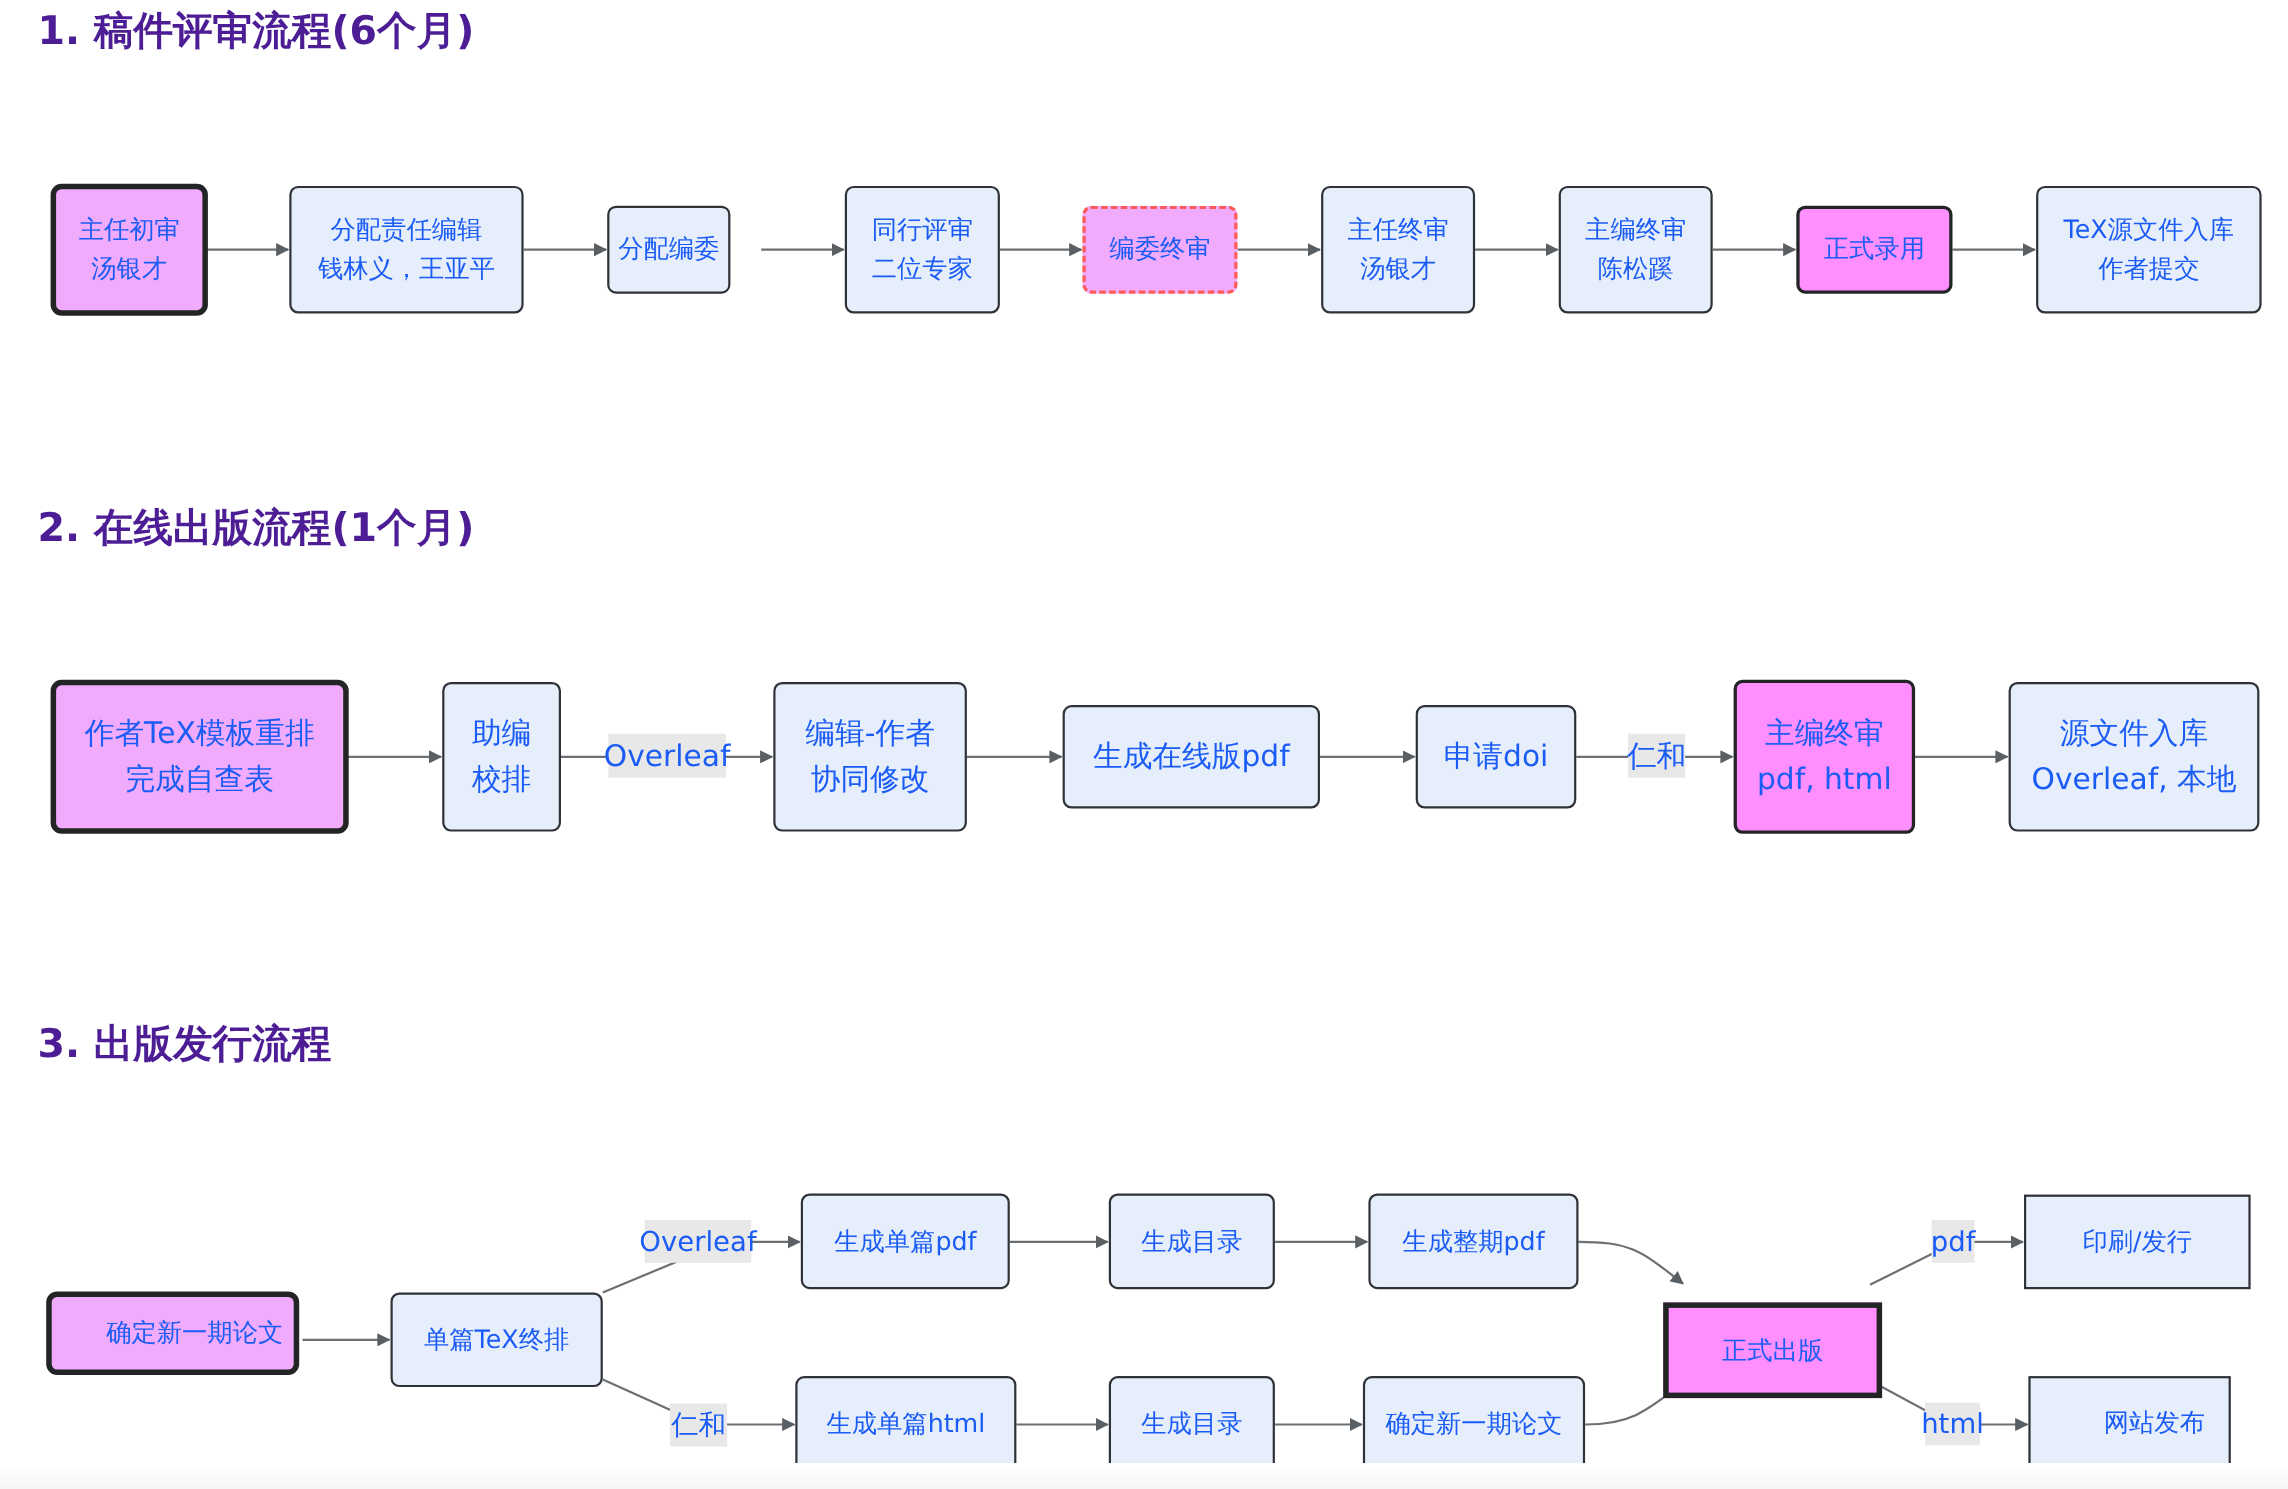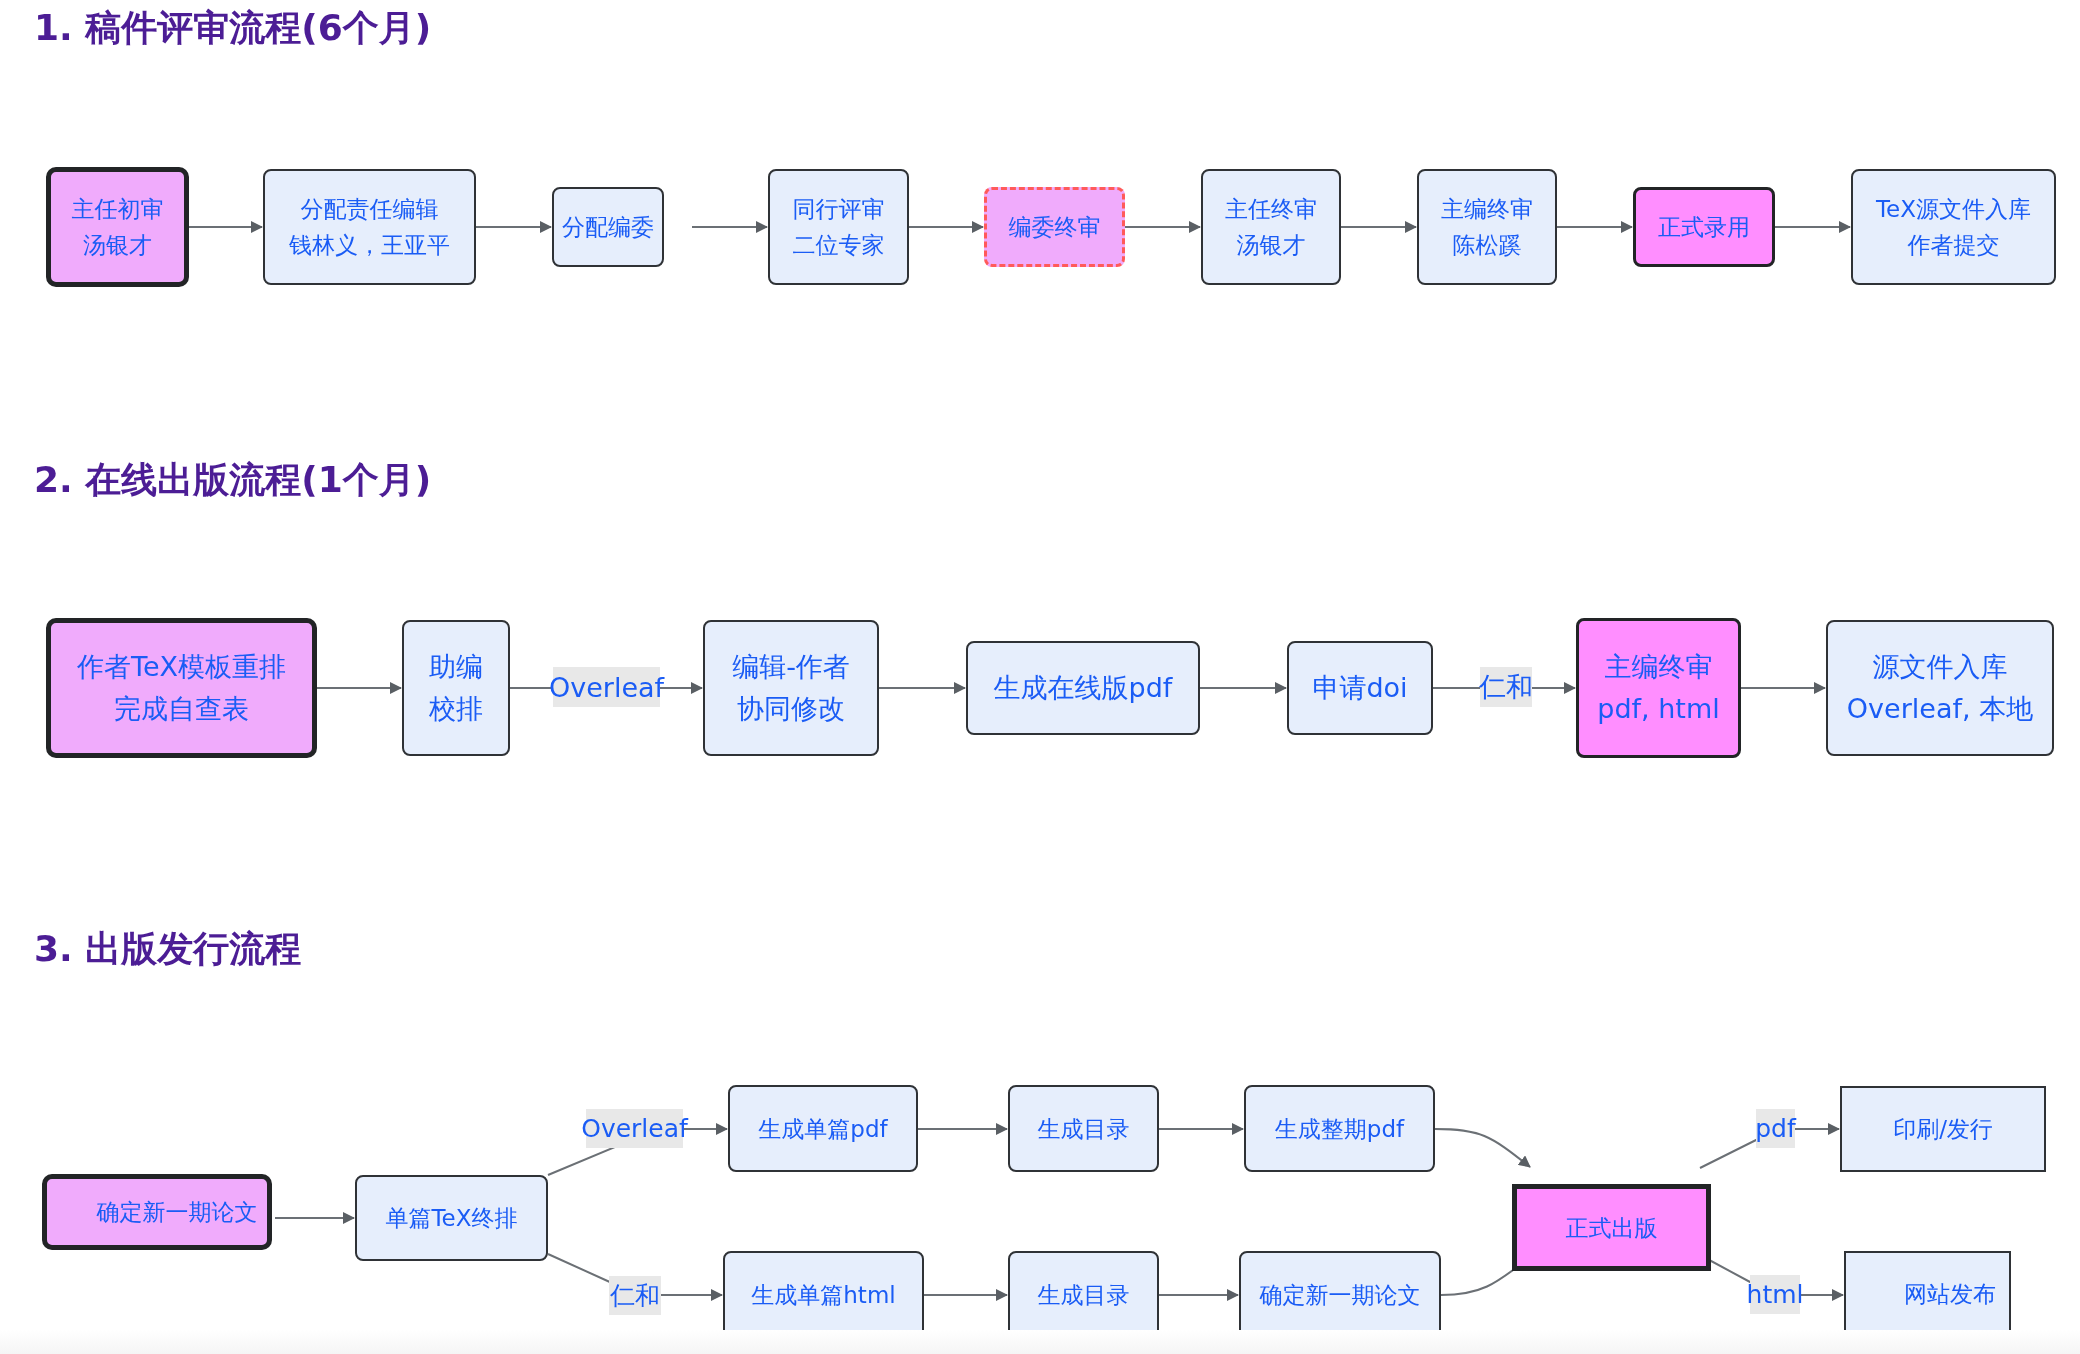--- a/index.html
+++ b/index.html
@@ -103,20 +103,20 @@
 <div class="node start" style="left:42px;top:1174px;width:230px;height:76px;padding-left:40px;">确定新一期论文</div>
 <div class="node" style="left:355px;top:1175px;width:193px;height:86px;">单篇TeX终排</div>
 <div class="node" style="left:728px;top:1085px;width:190px;height:87px;">生成单篇pdf</div>
 <div class="node" style="left:1008px;top:1085px;width:151px;height:87px;">生成目录</div>
 <div class="node" style="left:1244px;top:1085px;width:191px;height:87px;">生成整期pdf</div>
 <div class="node" style="left:723px;top:1251px;width:201px;height:87px;">生成单篇html</div>
 <div class="node" style="left:1008px;top:1251px;width:151px;height:87px;">生成目录</div>
 <div class="node" style="left:1239px;top:1251px;width:202px;height:87px;">确定新一期论文</div>
 <div class="node square-thick" style="left:1512px;top:1168px;width:199px;height:87px;margin-top:16px;">正式出版</div>
 <div class="node square" style="left:1840px;top:1086px;width:206px;height:86px;">印刷/发行</div>
-<div class="node square" style="left:1844px;top:1251px;width:167px;height:86px;padding-left:45px;">网站发布</div>
+<div class="node square" style="left:1844px;top:1251px;width:184px;height:86px;padding-left:45px;">网站发布</div>
 
 <div class="elabel" style="left:586px;top:1109px;width:97px;height:39px;">Overleaf</div>
 <div class="elabel" style="left:609px;top:1276px;width:52px;height:39px;">仁和</div>
 <div class="elabel" style="left:1756px;top:1109px;width:39px;height:39px;">pdf</div>
 <div class="elabel" style="left:1750px;top:1275px;width:50px;height:39px;">html</div>
 
 <div class="bottom-fade"></div>
 
 </body></html>

